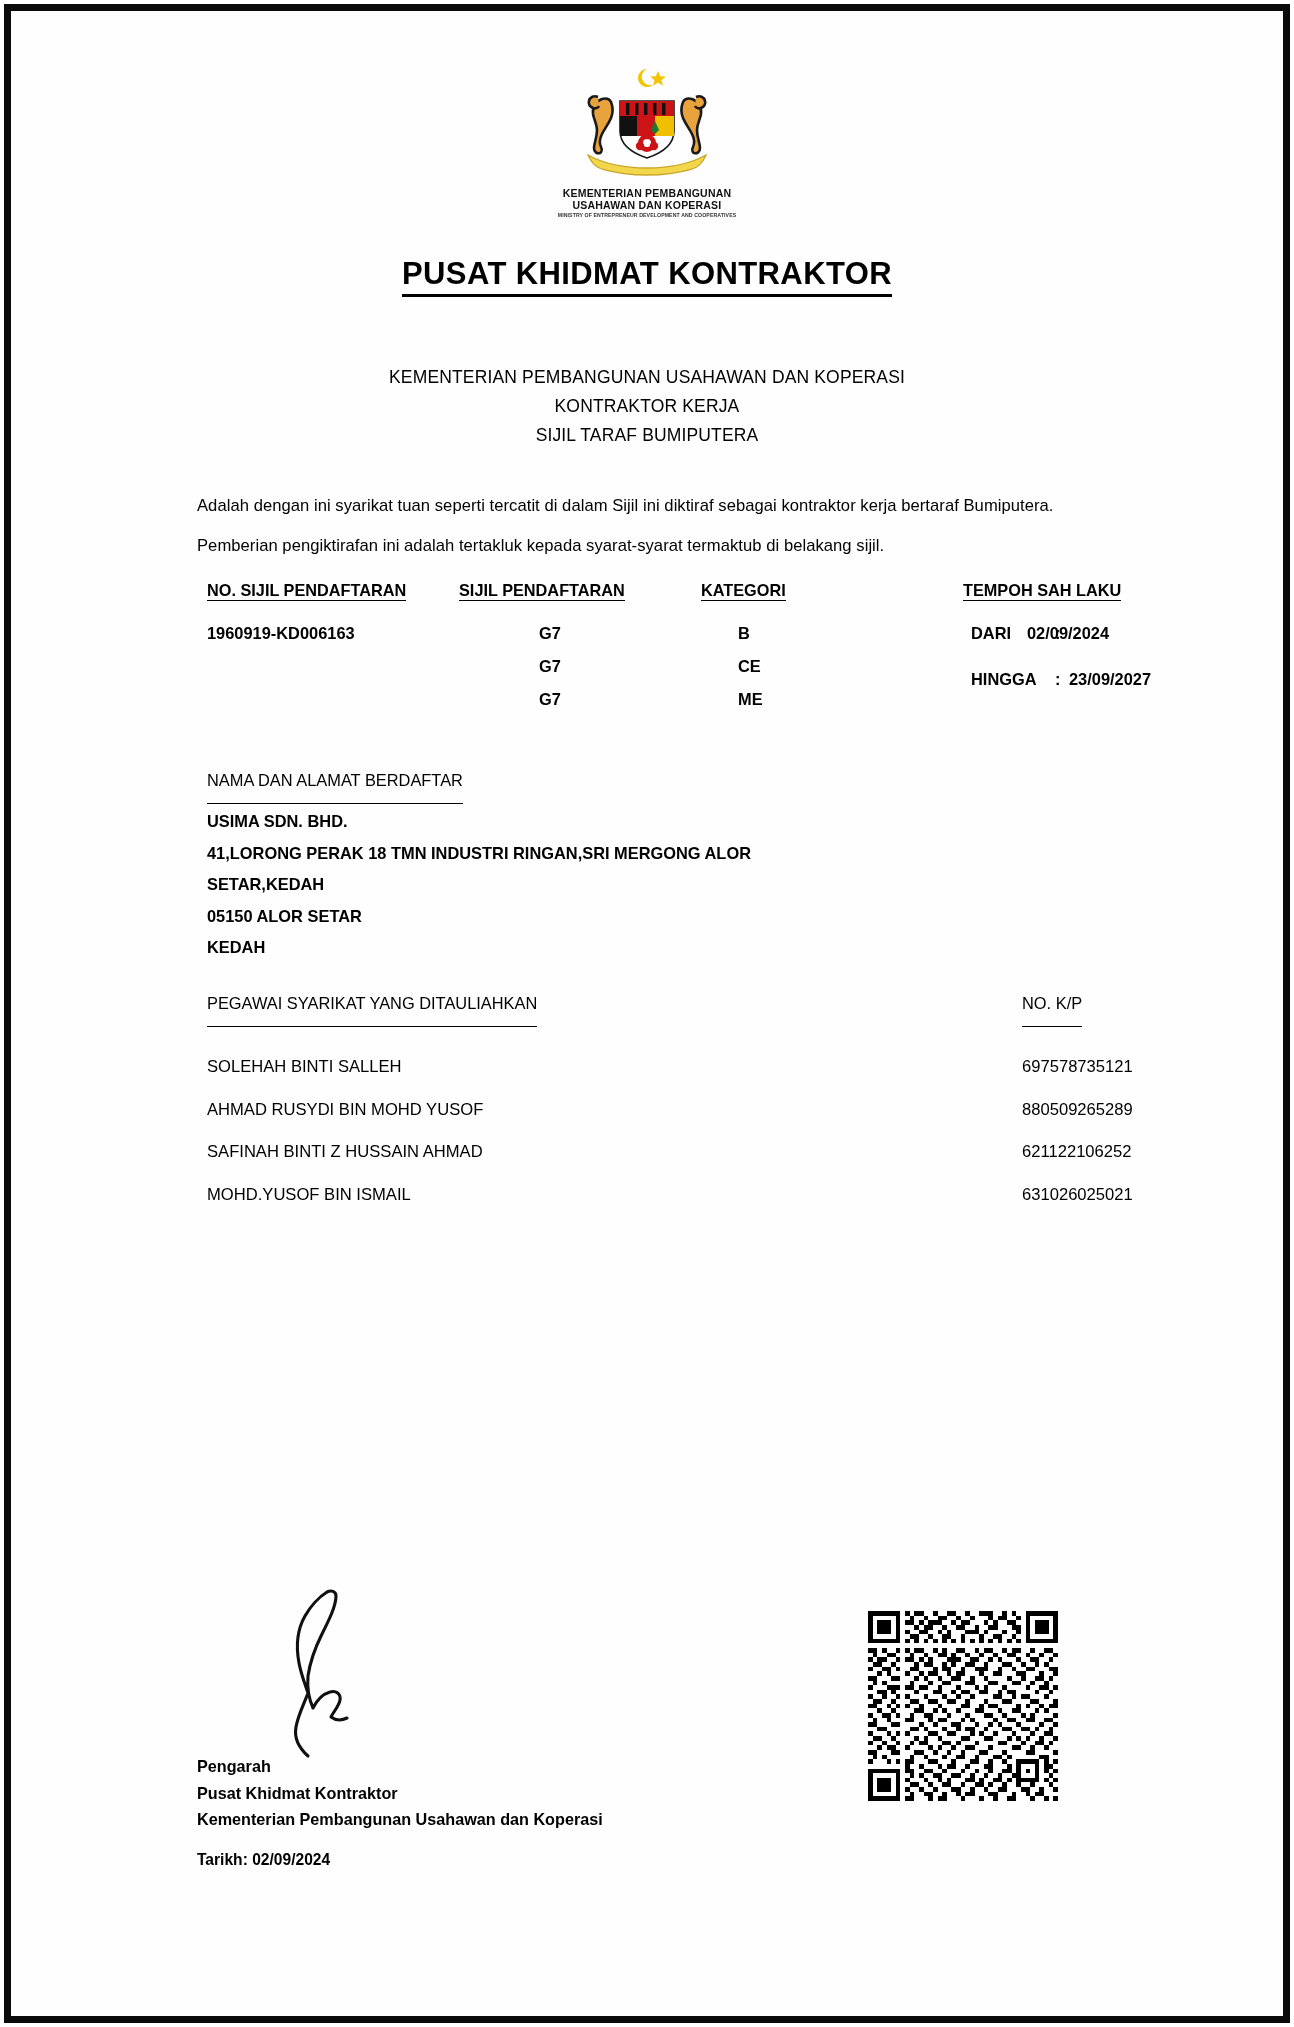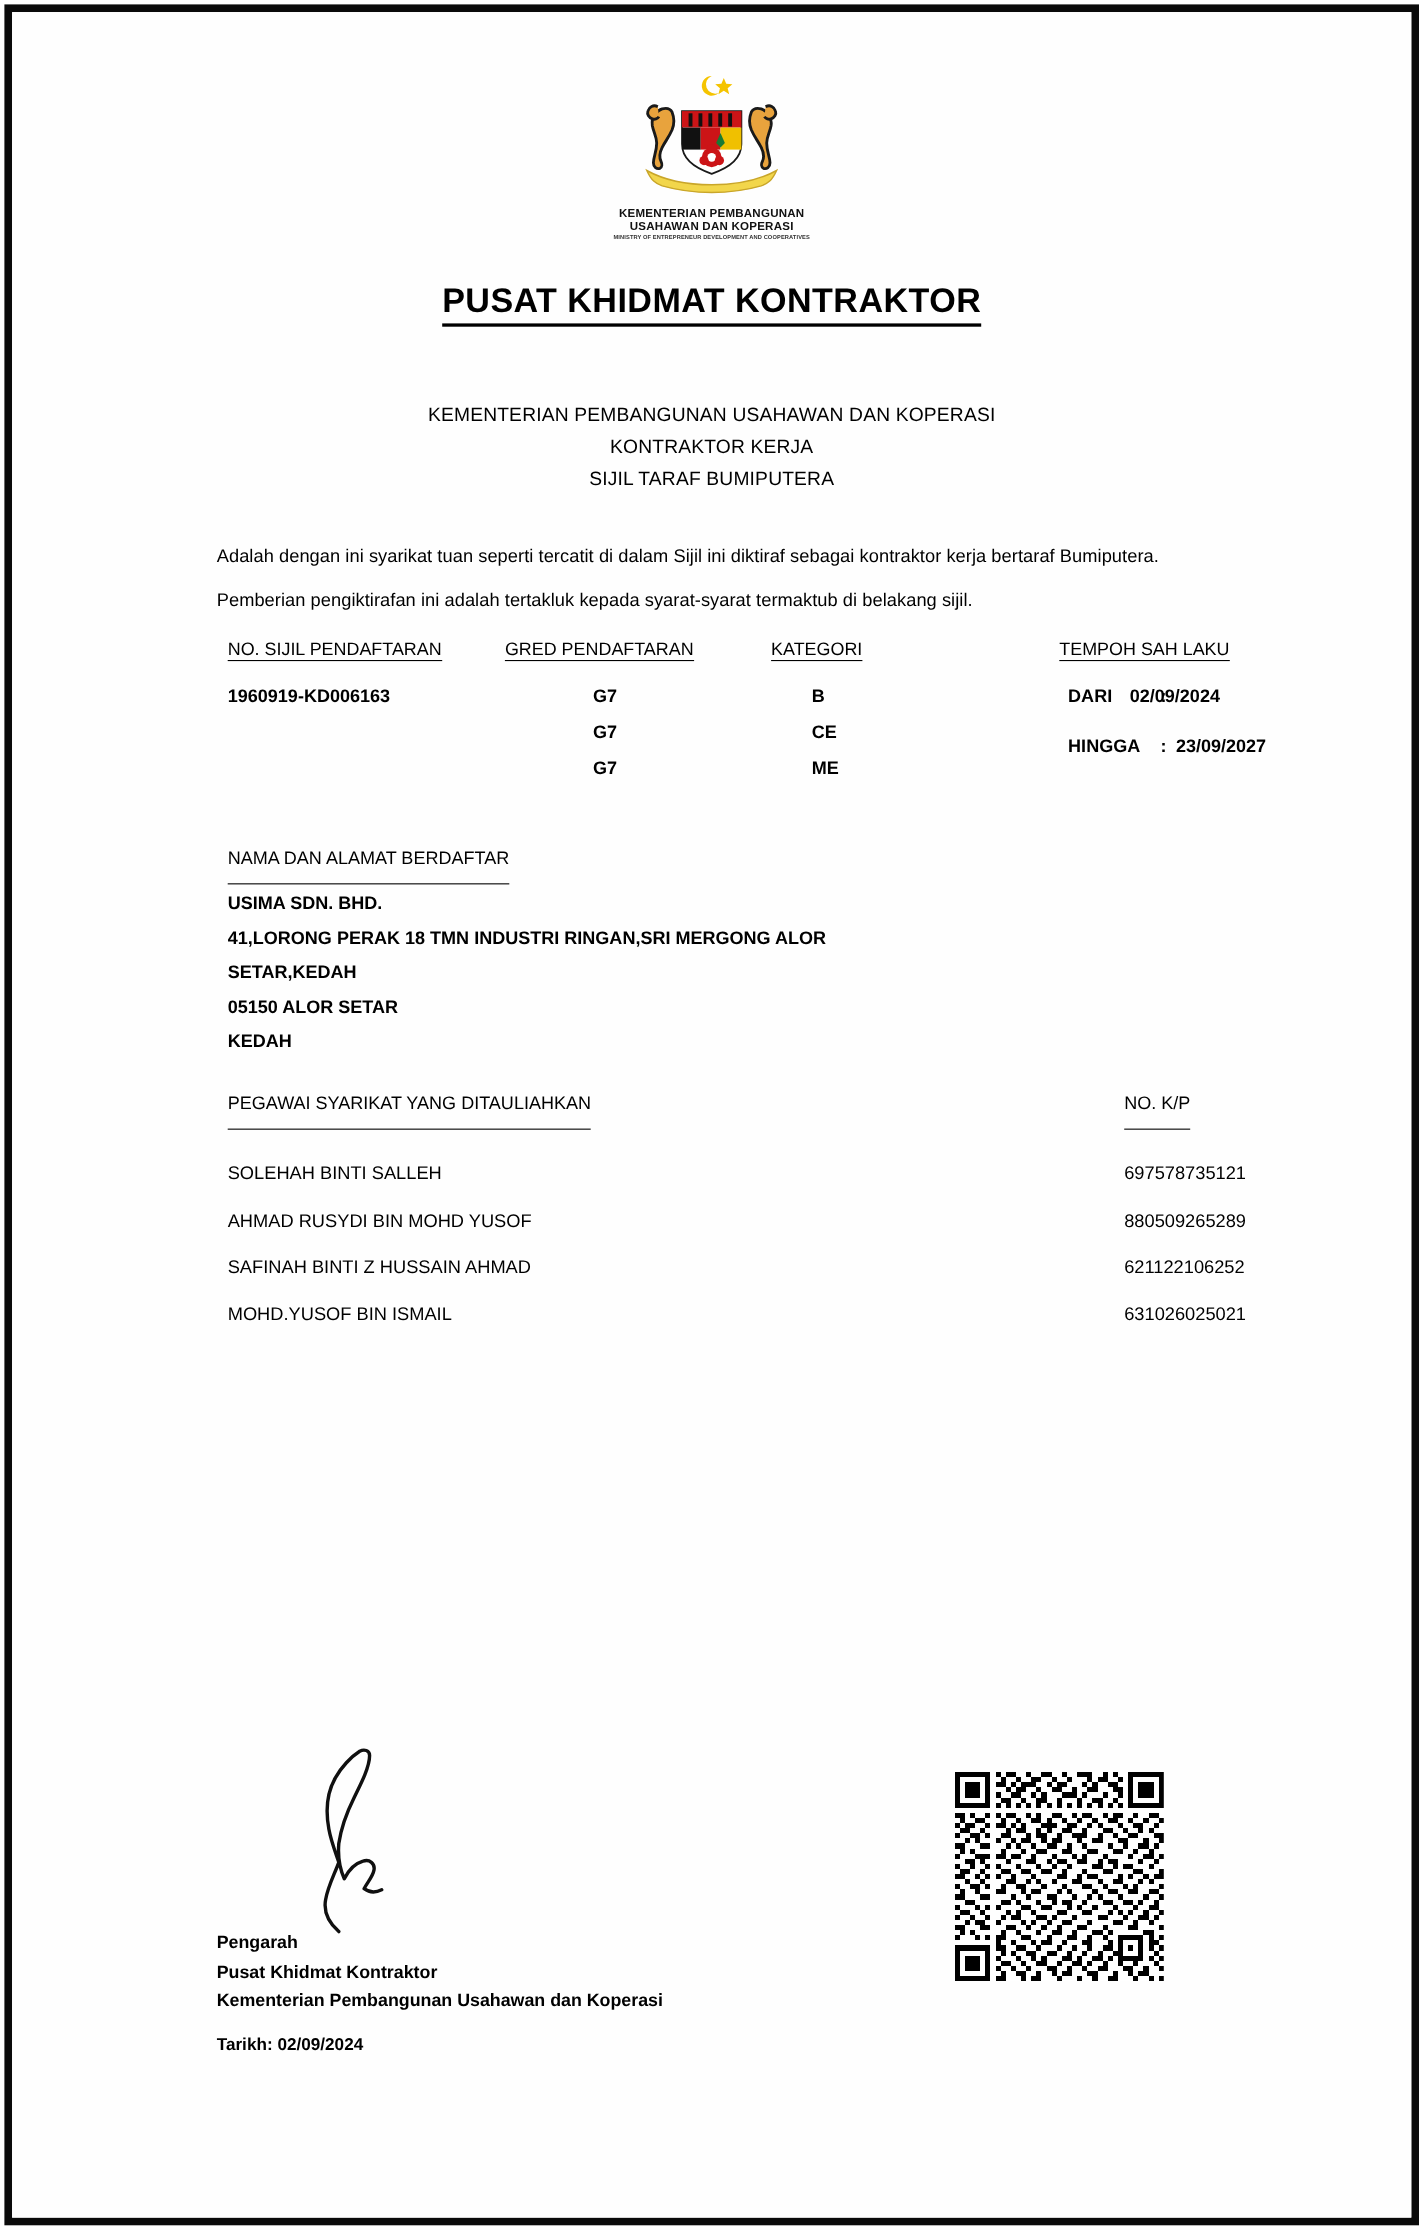--- a/index.html
+++ b/index.html
@@ -109,21 +109,21 @@
     top: 570px;
     left: 0;
     width: 100%;
     height: 24px;
     font-size: 16.3px;
   }
   .hdr {
     position: absolute;
     white-space: nowrap;
   }
-  .hdr u { text-decoration: none; border-bottom: 1.6px solid #000; padding-bottom: 1px; }
+  .hdr u { text-decoration: none; border-bottom: 1.6px solid #000; padding-bottom: 1px; font-weight: bold; }
 
   .col-reg  { left: 196px; }
   .col-gred { left: 448px; }
   .col-kat  { left: 690px; }
   .col-temp { left: 952px; }
 
   .val {
     position: absolute;
     font-size: 16.4px;
     font-weight: bold;
@@ -255,21 +255,21 @@
     </div>
 
     <div class="para l1">Adalah dengan ini syarikat tuan seperti tercatit di dalam Sijil ini diktiraf sebagai kontraktor kerja bertaraf Bumiputera.</div>
     <div class="para l2">Pemberian pengiktirafan ini adalah tertakluk kepada syarat-syarat termaktub di belakang sijil.</div>
 
     <div class="hdr-row">
       <div class="hdr col-reg">
         <u>NO. SIJIL PENDAFTARAN</u>
       </div>
       <div class="hdr col-gred">
-        <u>GRED PENDAFTARAN</u>
+        <u>SIJIL PENDAFTARAN</u>
       </div>
       <div class="hdr col-kat">
         <u>KATEGORI</u>
       </div>
       <div class="hdr col-temp">
         <u>TEMPOH SAH LAKU</u>
       </div>
     </div>
 
     <div class="val" style="left:196px; top:613px;">1960919-KD006163</div>

